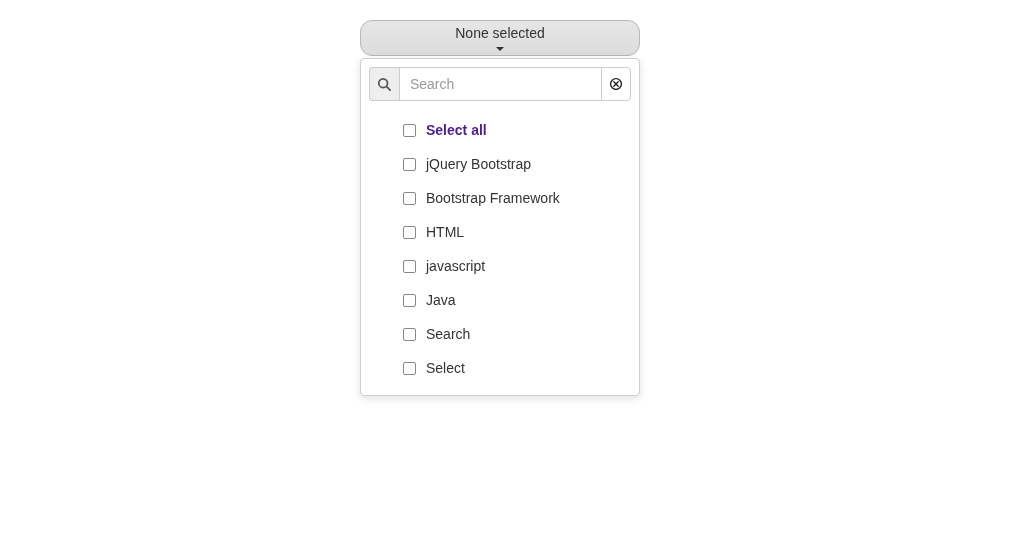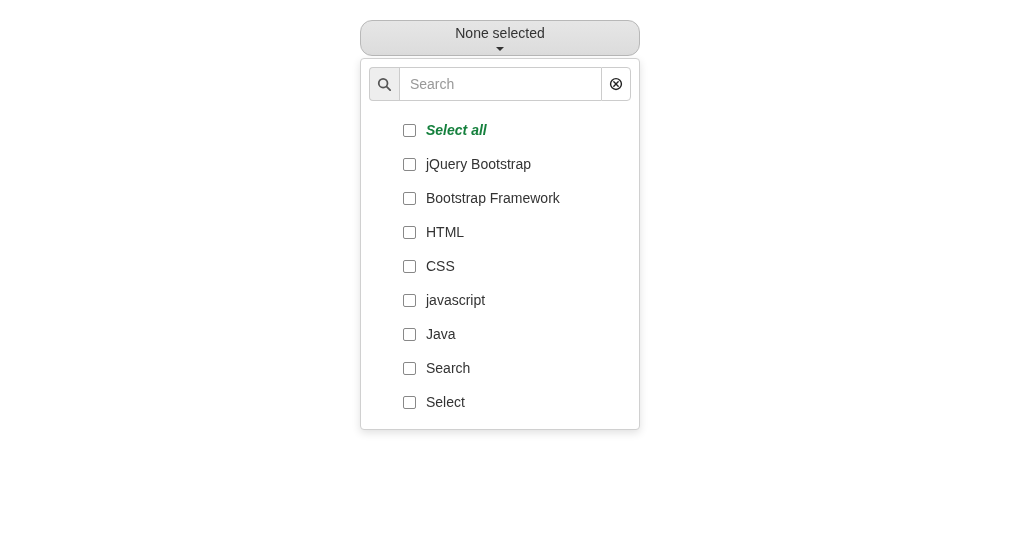--- a/index.html
+++ b/index.html
@@ -110,22 +110,21 @@
       width: 13px;
       height: 13px;
       border: 1px solid #888;
       border-radius: 2px;
       background: #fff;
       margin-right: 10px;
       flex-shrink: 0;
     }
     .select-all {
       font-weight: bold;
-      color: #15803d;
-      font-style: italic;
+      color: #4c1d95;
     }
     svg {
       display: block;
     }
   </style>
 </head>
 <body>
 
 <div class="container">
 
@@ -165,24 +164,20 @@
       <li class="option-item">
         <span class="checkbox"></span>
         <span>Bootstrap Framework</span>
       </li>
       <li class="option-item">
         <span class="checkbox"></span>
         <span>HTML</span>
       </li>
       <li class="option-item">
         <span class="checkbox"></span>
-        <span>CSS</span>
-      </li>
-      <li class="option-item">
-        <span class="checkbox"></span>
         <span>javascript</span>
       </li>
       <li class="option-item">
         <span class="checkbox"></span>
         <span>Java</span>
       </li>
       <li class="option-item">
         <span class="checkbox"></span>
         <span>Search</span>
       </li>

